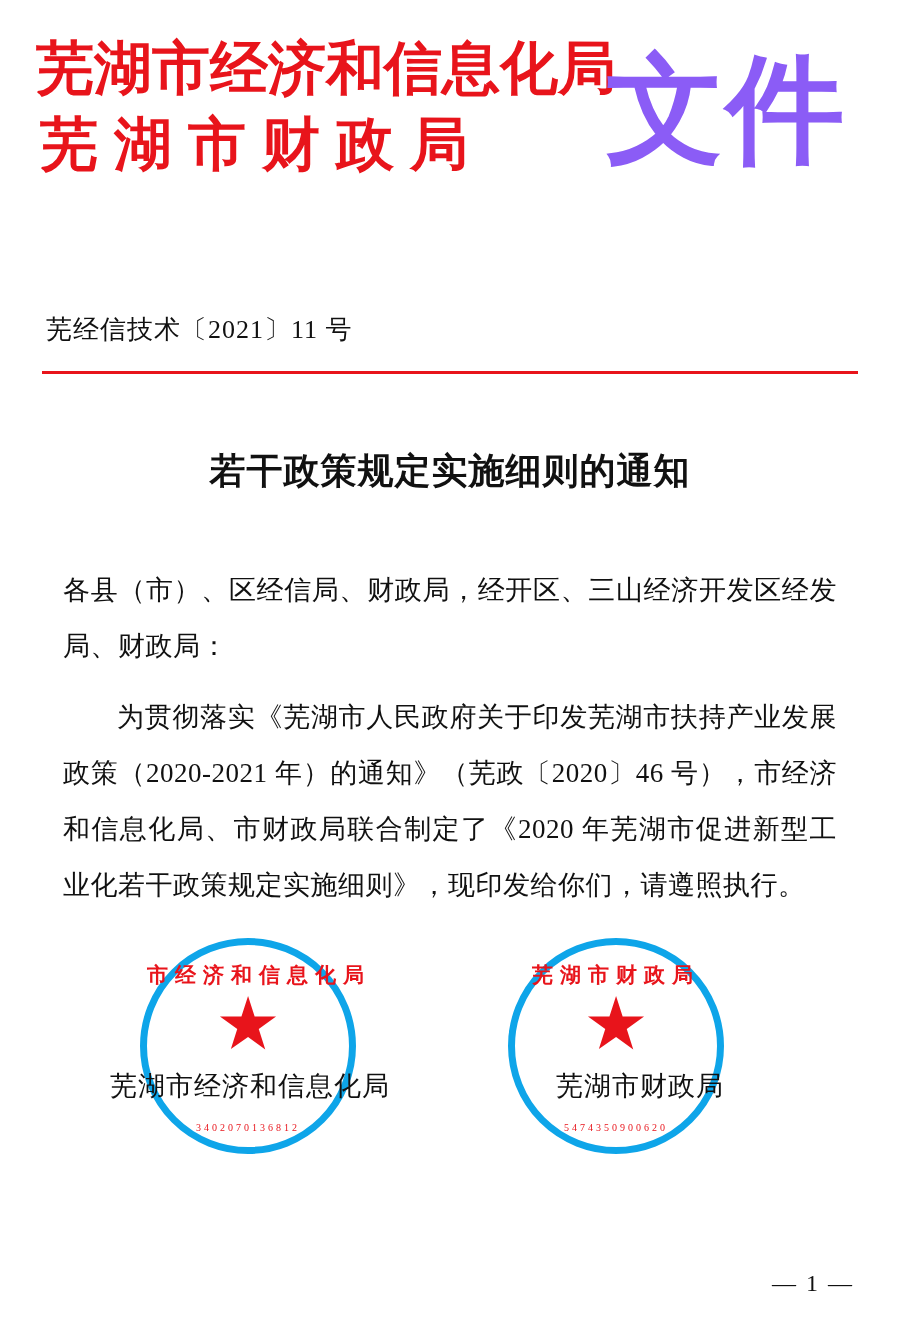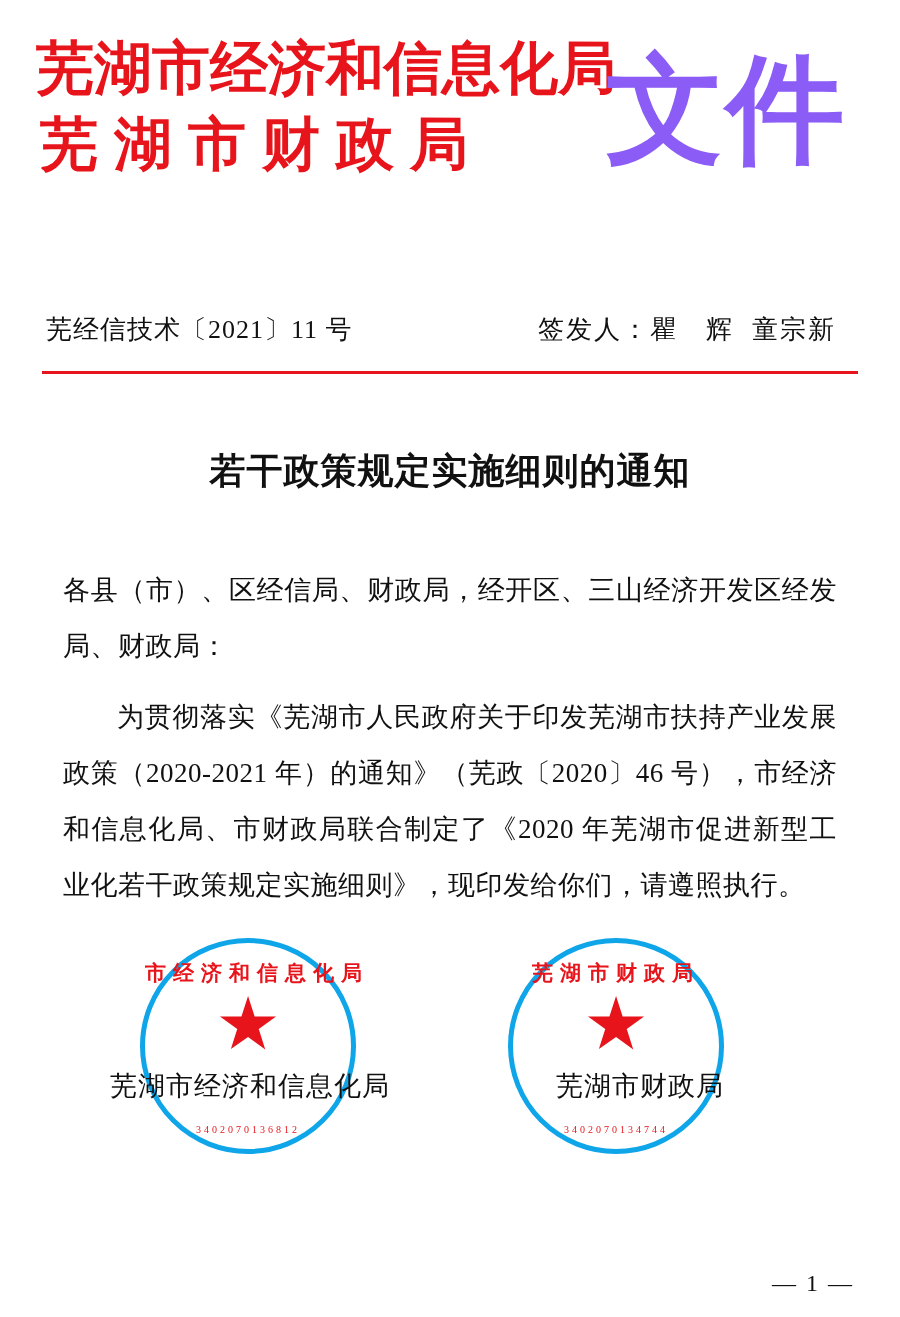--- a/index.html
+++ b/index.html
@@ -116,21 +116,21 @@
   .sign-area {
     position: relative;
     margin-top: 14px;
     height: 300px;
   }
   .seal {
     position: absolute;
     width: 216px;
     height: 216px;
     border-radius: 50%;
-    border: 5px solid #0ea5e9;
+    border: 7px solid #0ea5e9;
     box-sizing: border-box;
   }
   .seal-1 { left: 104px; top: 10px; }
   .seal-2 { left: 472px; top: 10px; }
   .seal .star {
     position: absolute;
     left: 50%;
     top: 50%;
     transform: translate(-50%, -52%);
     width: 0;
@@ -201,23 +201,20 @@
   <div class="letterhead">
     <div class="lh-lines">
       <div class="lh-line">芜湖市经济和信息化局</div>
       <div class="lh-line spaced">芜湖市财政局</div>
     </div>
     <div class="lh-wenjian">文件</div>
   </div>
 
   <div class="docnum-row">
     <div class="docnum">芜经信技术〔2021〕11 号</div>
-    <div class="signer">
-      <span>签发人：</span><span>瞿　辉</span><span class="name-gap"></span><span>童宗新</span>
-    </div>
   </div>
 
   <div class="red-rule"></div>
 
   <div class="title-block">
     <div>若干政策规定实施细则的通知</div>
   </div>
 
   <div class="body-block">
     <p>各县（市）、区经信局、财政局，经开区、三山经济开发区经发局、财政局：</p>
@@ -228,21 +225,21 @@
 
     <div class="seal seal-1">
       <div class="arc-top">市经济和信息化局</div>
       <div class="star"></div>
       <div class="arc-bottom">3402070136812</div>
     </div>
 
     <div class="seal seal-2">
       <div class="arc-top">芜湖市财政局</div>
       <div class="star"></div>
-      <div class="arc-bottom">3402070134744</div>
+      <div class="arc-bottom">5474350900620</div>
     </div>
 
     <div class="seal-label seal-label-1">芜湖市经济和信息化局</div>
     <div class="seal-label seal-label-2">芜湖市财政局</div>
   </div>
 
   <div class="footer">— 1 —</div>
 
 </div>
 

